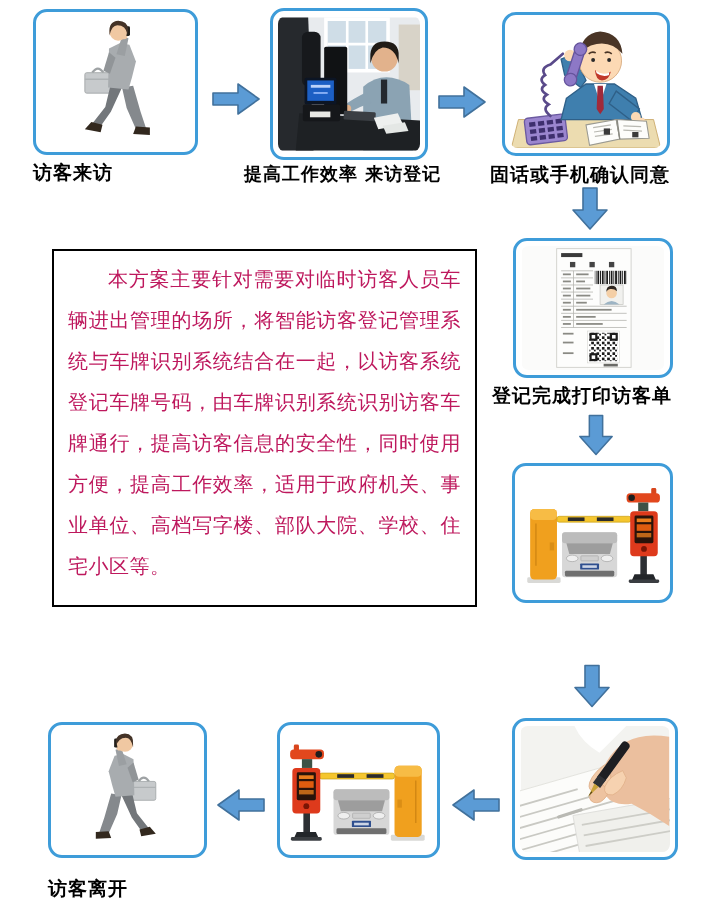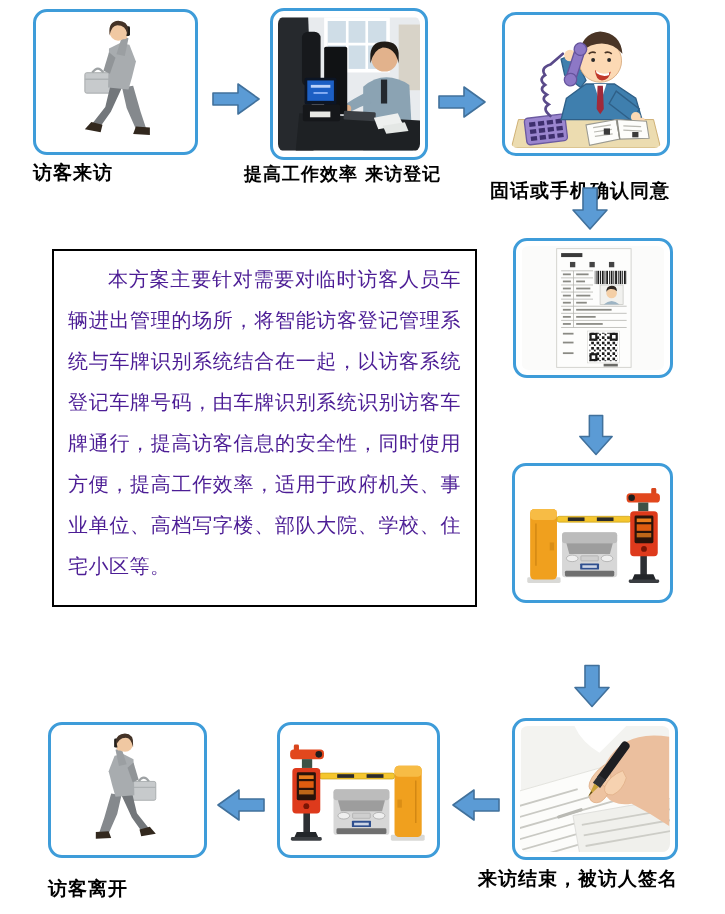--- a/index.html
+++ b/index.html
@@ -20,21 +20,21 @@
   .arrow{position:absolute;}
   .arrow svg{width:100%;height:100%;display:block;}
   .arrow polygon{fill:#5b9bd5;stroke:#41719c;stroke-width:1.6;stroke-linejoin:round;}
   .descbox{
     position:absolute;left:52px;top:249px;width:425px;height:358px;
     box-sizing:border-box;border:2px solid #000;background:#fff;
     padding:8px 14px 0 14px;
   }
   .desctext{
     font-size:20px;line-height:41px;text-align:justify;text-indent:2em;
-    letter-spacing:0.5px;color:#4c1d95;
+    letter-spacing:0.5px;color:#be185d;
   }
   .defs{position:absolute;width:0;height:0;overflow:hidden;}
 </style>
 </head>
 <body>
 
 <div class="stage">
 
   <svg class="defs" aria-hidden="true">
     <symbol id="sym-man" viewBox="0 0 110 140">
@@ -204,21 +204,21 @@
             <line x1="94" y1="131" x2="114" y2="128"></line>
           <line x1="126" y1="119" x2="146" y2="120"></line>
             <line x1="126" y1="124" x2="147" y2="125"></line>
         </g>
         <rect x="104" y="122" width="7" height="7" fill="#3a3a3a"></rect>
         <rect x="136" y="126" width="7" height="6" fill="#3a3a3a"></rect>
         <line x1="119" y1="112" x2="122" y2="134" stroke="#8a8a82" stroke-width="1.5"></line>
       </g>
     </svg>
   </div>
-  <div class="lbl" style="left:490px;top:178px;width:192px">固话或手机确认同意</div>
+  <div class="lbl" style="left:490px;top:162px;width:192px">固话或手机确认同意</div>
 
   <div class="arrow" style="left:570px;top:186px;width:40px;height:45px">
     <svg viewBox="0 0 40 45">
         <polygon points="13,2 27,2 27,24 37,24 20,43 3,24 13,24"></polygon>
       </svg>
   </div>
 
   <div class="descbox">
     <div class="desctext">本方案主要针对需要对临时访客人员车辆进出管理的场所，将智能访客登记管理系统与车牌识别系统结合在一起，以访客系统登记车牌号码，由车牌识别系统识别访客车牌通行，提高访客信息的安全性，同时使用方便，提高工作效率，适用于政府机关、事业单位、高档写字楼、部队大院、学校、住宅小区等。</div>
   </div>
@@ -287,20 +287,21 @@
         <rect x="76" y="98" width="9" height="9" fill="#1c1c1c"></rect>
           <rect x="78.5" y="100.5" width="4" height="4" fill="#fff"></rect>
         <rect x="99" y="98" width="9" height="9" fill="#1c1c1c"></rect>
           <rect x="101.5" y="100.5" width="4" height="4" fill="#fff"></rect>
         <rect x="76" y="121" width="9" height="9" fill="#1c1c1c"></rect>
           <rect x="78.5" y="123.5" width="4" height="4" fill="#fff"></rect>
       </g>
       <rect x="92" y="133" width="16" height="3" fill="#6a6a66"></rect>
     </svg>
   </div>
+  <div class="lbl" style="left:492px;top:383px;width:202px">登记完成打印访客单</div>
 
   <div class="arrow" style="left:577px;top:413px;width:38px;height:44px">
     <svg viewBox="0 0 40 45">
         <polygon points="13,2 27,2 27,24 37,24 20,43 3,24 13,24"></polygon>
       </svg>
   </div>
 
   <div class="imgbox" style="left:512px;top:463px;width:161px;height:140px">
     <svg viewBox="0 0 200 150">
       <use href="#sym-barrier"></use>
@@ -342,21 +343,20 @@
       <path d="M88 64 Q77 73 77 81 Q80 88 89 85 Q97 80 99 71 Z" fill="#eec3a0" stroke="#dba87f" stroke-width="0.8"></path>
       <path d="M114 50 Q99 56 94 68 Q92 78 103 77 Q114 72 118 58 Z" fill="#f6d2b0" stroke="#dfae85" stroke-width="0.8"></path>
       <g transform="rotate(36 92 58)">
         <rect x="86" y="10" width="10" height="54" rx="4.5" fill="#1d1e22"></rect>
         <rect x="86" y="58" width="10" height="11" fill="#2e3035"></rect>
         <path d="M88 69 L94 69 L91 85 Z" fill="#caa23a"></path>
         <path d="M90.2 78 L91.8 78 L91 85 Z" fill="#55441a"></path>
       </g>
     </svg>
   </div>
-  <div class="lbl" style="left:478px;top:866px;width:234px">来访结束，被访人签名</div>
 
   <div class="arrow" style="left:451px;top:786px;width:50px;height:38px">
     <svg viewBox="0 0 50 38">
         <polygon points="48,13 23,13 23,4 2,19 23,34 23,25 48,25"></polygon>
       </svg>
   </div>
 
   <div class="imgbox" style="left:277px;top:722px;width:163px;height:136px">
     <svg viewBox="0 0 200 150">
       <g transform="translate(200,0) scale(-1,1)">

